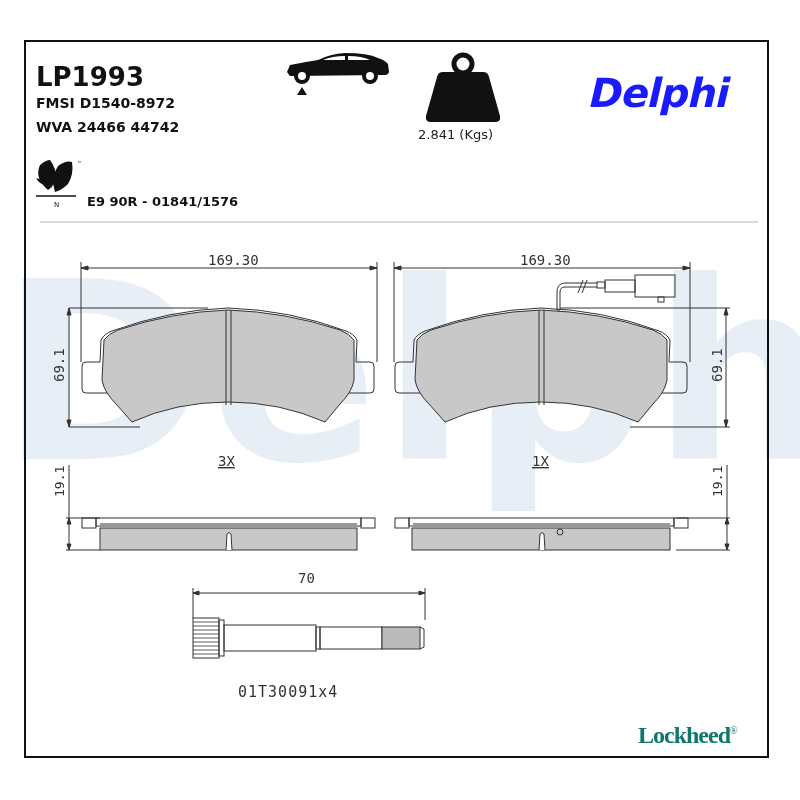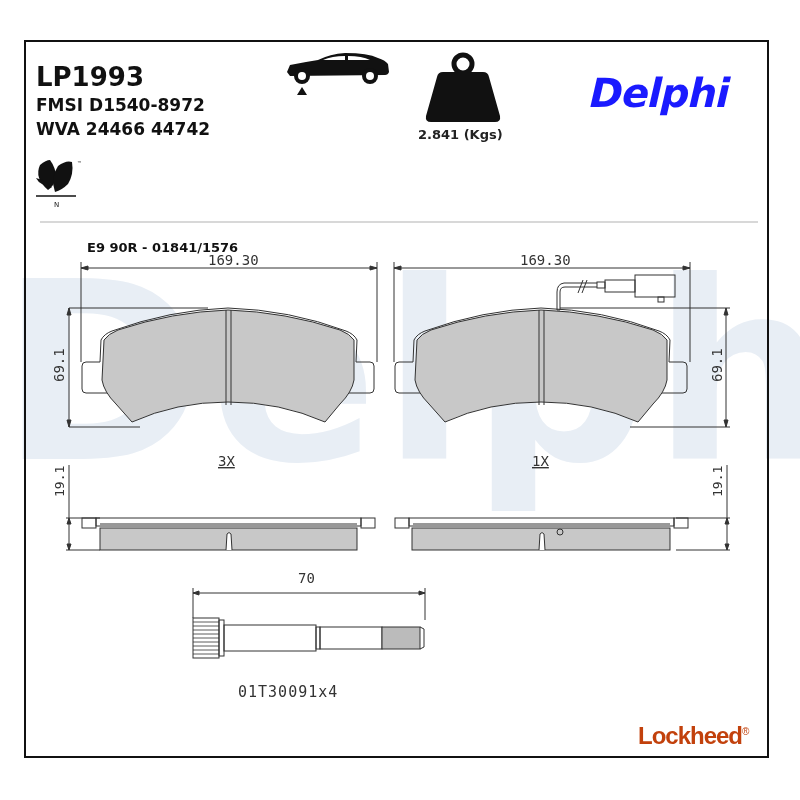--- a/index.html
+++ b/index.html
@@ -1,24 +1,24 @@
 <!DOCTYPE html>
 <html><head>
 <meta charset="utf-8">
 <style>
   html, body { margin: 0; padding: 0; background: #ffffff; }
   body { width: 800px; height: 800px; position: relative; overflow: hidden; font-family: "DejaVu Sans", sans-serif; }
   .frame { position: absolute; left: 24px; top: 40px; width: 745px; height: 718px; border: 2.5px solid #111; box-sizing: border-box; background: transparent; }
   .abs { position: absolute; }
   .title { left: 36px; top: 62px; font-size: 26px; font-weight: bold; color: #111; }
-  .spec { left: 36px; font-size: 17px; font-weight: bold; color: #111; }
-  .eco-code { left: 87px; top: 194px; font-size: 13px; font-weight: bold; color: #111; margin-top: 46px; }
-  .weight { left: 418px; top: 127px; font-size: 13px; font-weight: bold; color: #222; }
+  .spec { left: 36px; font-size: 14px; font-weight: bold; color: #111; }
+  .eco-code { left: 87px; top: 194px; font-size: 13px; font-weight: bold; color: #111; }
+  .weight { left: 418px; top: 127px; font-size: 13px; font-weight: normal; color: #222; }
   .brand { left: 590px; top: 70px; font-size: 40px; font-weight: bold; color: #1a1aff; font-family: "DejaVu Sans", sans-serif; letter-spacing: -1px; font-style: italic; transform: skewX(-2deg); }
-  .lockheed { left: 638px; top: 722px; font-size: 24px; font-weight: bold; font-family: Liberation Sans, sans-serif; color: #c2410c; letter-spacing: -1px; text-align: right; }
+  .lockheed { left: 638px; top: 722px; font-size: 24px; font-weight: bold; font-family: Liberation Serif, serif; color: #0f766e; letter-spacing: -1px; text-align: right; }
   .lockheed sup { font-size: 10px; font-weight: normal; }
   .separator { left: 40px; top: 221px; width: 718px; height: 2px; background: #d8d8d8; }
   .watermark { left: 0; top: 258px; width: 800px; height: 230px; font-size: 248px; font-weight: bold; color: #e8eef5; letter-spacing: 4px; line-height: 230px; text-align: center; font-family: "DejaVu Sans", sans-serif; }
   .dim { font-family: "DejaVu Sans Mono", monospace; font-size: 14px; color: #333; }
   svg.drawing { position: absolute; left: 0; top: 0; }
 </style>
 </head>
 <body>
 
 <div class="abs watermark">Delphi</div>

